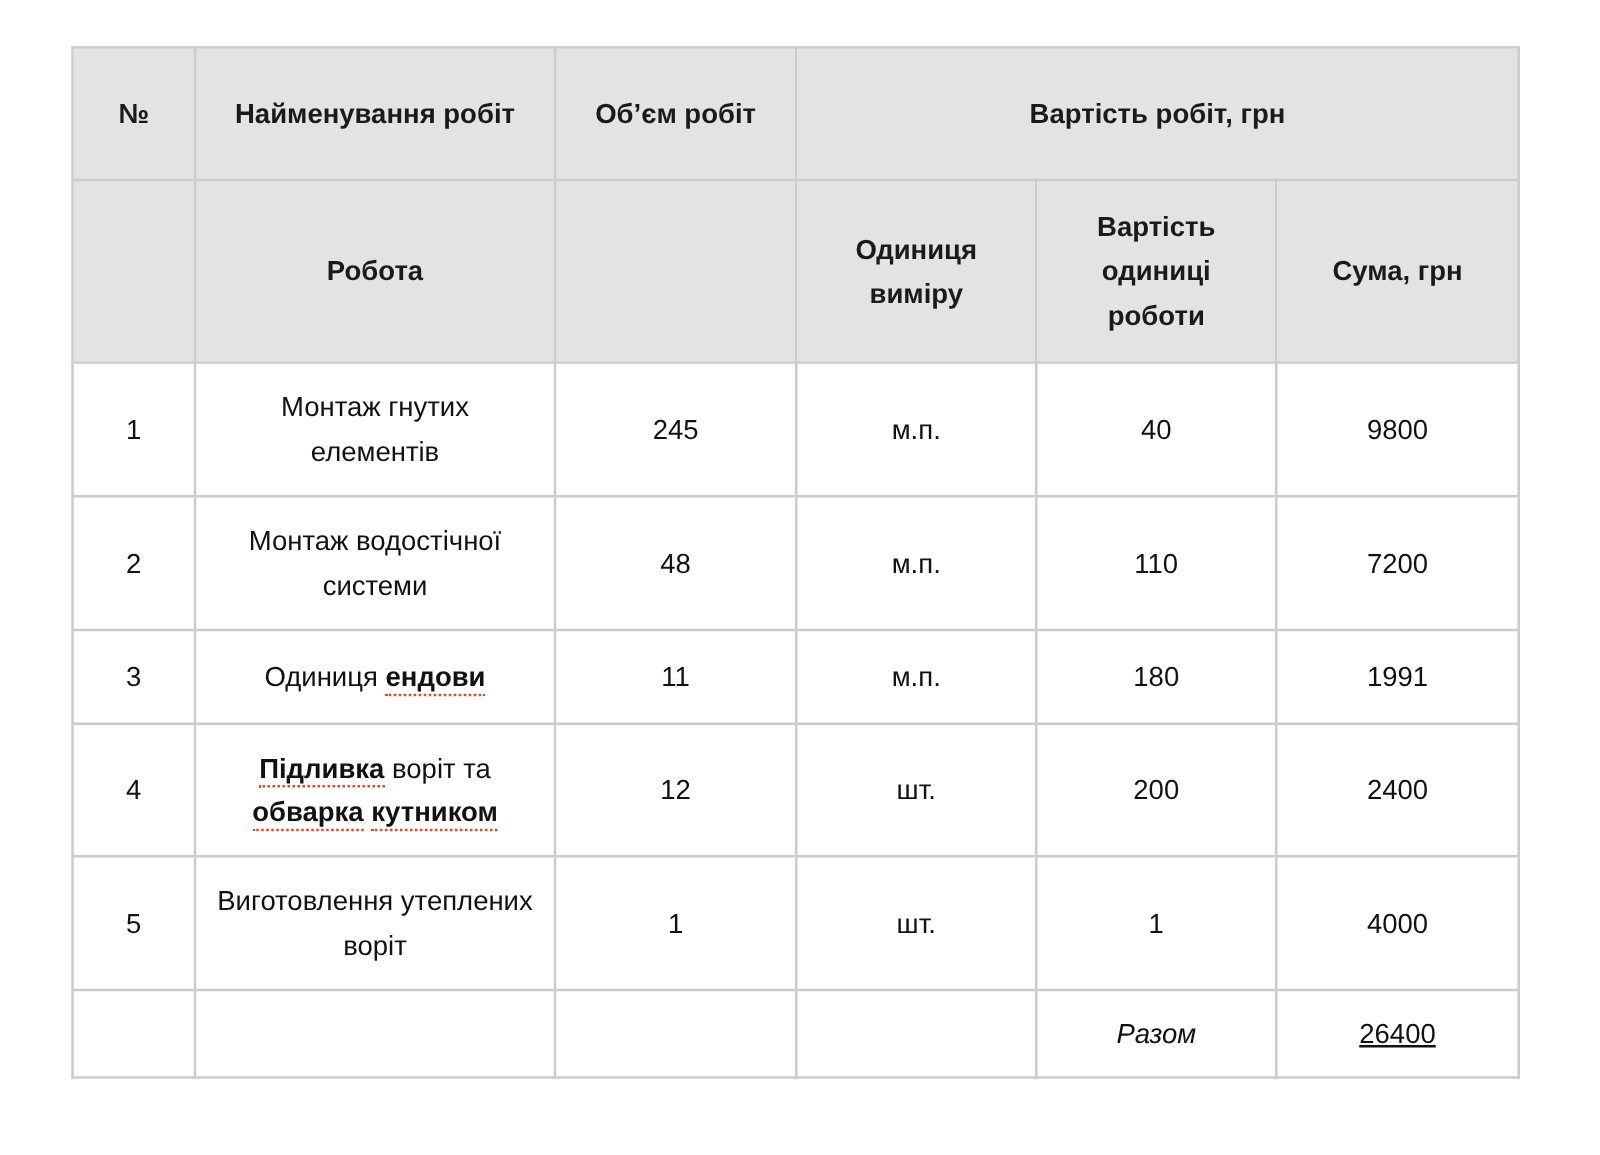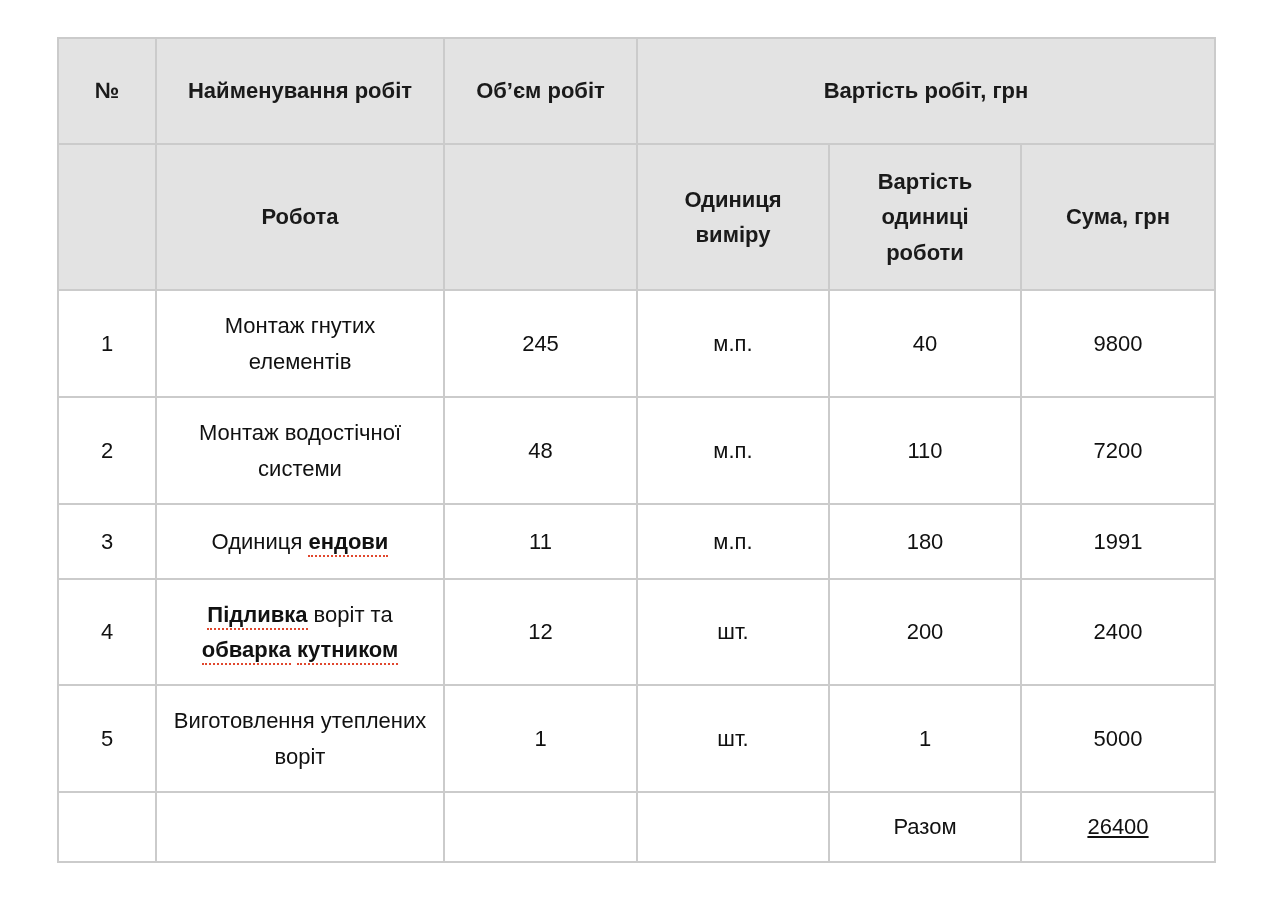--- a/index.html
+++ b/index.html
@@ -37,20 +37,21 @@
   .hrow1 { height: 106px; }
   .hrow2 { height: 146px; }
   .rowA  { height: 107px; }
   .rowB  { height: 107px; }
   .rowC  { height: 75px;  }
   .rowD  { height: 106px; }
   .rowE  { height: 107px; }
   .rowT  { height: 70px;  }
   .total-label {
     font-weight: bold;
+    font-style: italic;
   }
   .total-value { font-weight: bold; text-decoration: underline; }
   .misspelled {
     border-bottom: 2px dotted #e0472e;
     padding-bottom: 1px;
     font-weight: bold;
   }
 </style>
 </head>
 <body>
@@ -111,21 +112,21 @@
       <td>шт.</td>
       <td>200</td>
       <td>2400</td>
     </tr>
     <tr class="rowE">
       <td>5</td>
       <td><span>Виготовлення утеплених воріт</span></td>
       <td>1</td>
       <td>шт.</td>
       <td>1</td>
-      <td>5000</td>
+      <td>4000</td>
     </tr>
 
     <tr class="rowT">
       <td></td>
       <td></td>
       <td></td>
       <td></td>
       <td class="total-label">Разом</td>
       <td class="total-value">26400</td>
     </tr>

